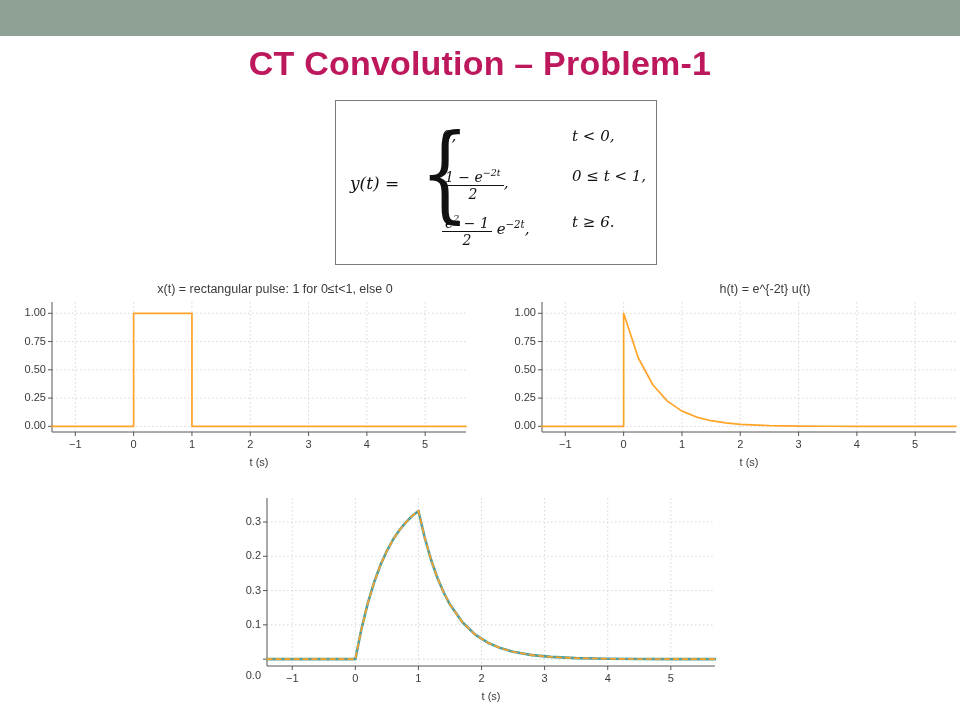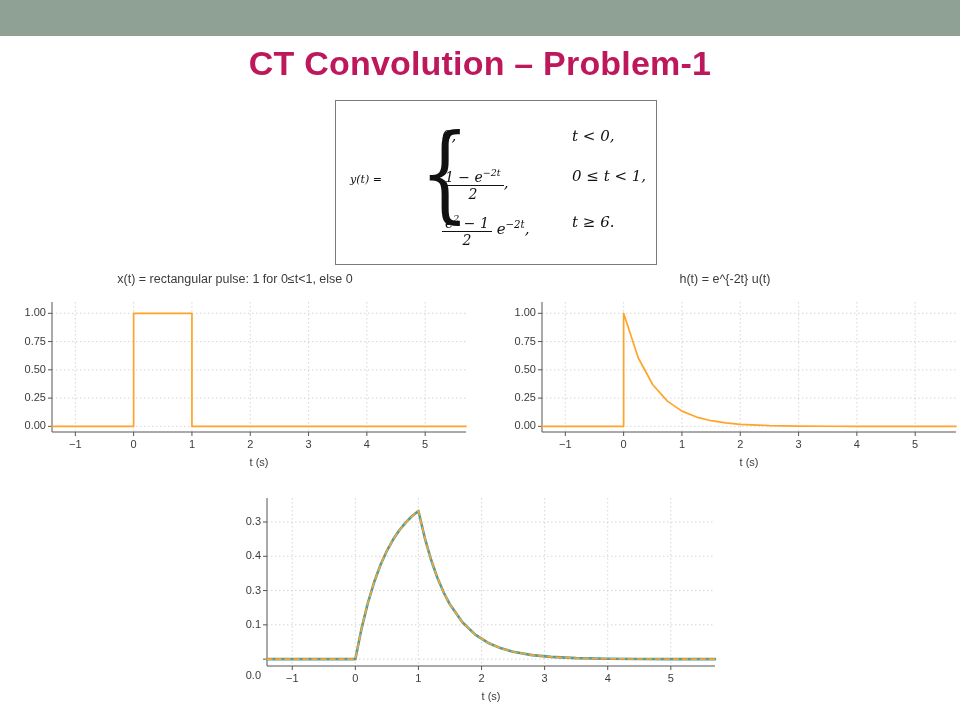--- a/index.html
+++ b/index.html
@@ -49,21 +49,21 @@
     width: 294px;
     height: 137px;
     font-family: "DejaVu Serif", serif;
     color: #111;
   }
   .fy {
     position: absolute;
     left: 0;
     top: 58px;
     font-style: italic;
-    font-size: 11px;
+    font-size: 17px;
   }
   .brace {
     position: absolute;
     left: 70px;
     top: 6px;
     font-size: 104px;
     line-height: 104px;
     font-family: "DejaVu Serif", serif;
     color: #111;
     transform: scaleX(0.75);
@@ -105,26 +105,27 @@
     font-size: 14px;
   }
   sup { font-size: 0.68em; }
 
   .plot {
     position: absolute;
     box-sizing: border-box;
   }
   .plot-title {
     position: absolute;
-    top: 0;
+    top: 10px;
     left: 0;
     width: 100%;
     text-align: center;
     font-size: 12.5px;
     color: #3b3b3b;
+    padding-left: 40px;
   }
   .axes {
     position: absolute;
   }
   .xlabel {
     position: absolute;
     text-align: center;
     font-size: 11px;
     color: #3b3b3b;
   }
@@ -309,15 +310,15 @@
 <div class="xtick" style="left: 62.2394px; top: 194px; width: 30px;">−1</div>
     <div class="xtick" style="left: 125.338px; top: 194px; width: 30px;">0</div>
     <div class="xtick" style="left: 188.437px; top: 194px; width: 30px;">1</div>
     <div class="xtick" style="left: 251.535px; top: 194px; width: 30px;">2</div>
     <div class="xtick" style="left: 314.634px; top: 194px; width: 30px;">3</div>
     <div class="xtick" style="left: 377.732px; top: 194px; width: 30px;">4</div>
     <div class="xtick" style="left: 440.831px; top: 194px; width: 30px;">5</div>
     <div class="ytick" style="left: 4px; top: 191px; width: 42px;">0.0</div>
     <div class="ytick" style="left: 4px; top: 139.857px; width: 42px;">0.1</div>
     <div class="ytick" style="left: 4px; top: 105.571px; width: 42px;">0.3</div>
-    <div class="ytick" style="left: 4px; top: 71.2857px; width: 42px;">0.4</div>
+    <div class="ytick" style="left: 4px; top: 71.2857px; width: 42px;">0.2</div>
     <div class="ytick" style="left: 4px; top: 37px; width: 42px;">0.3</div>
   </div>
 
 </body></html>

